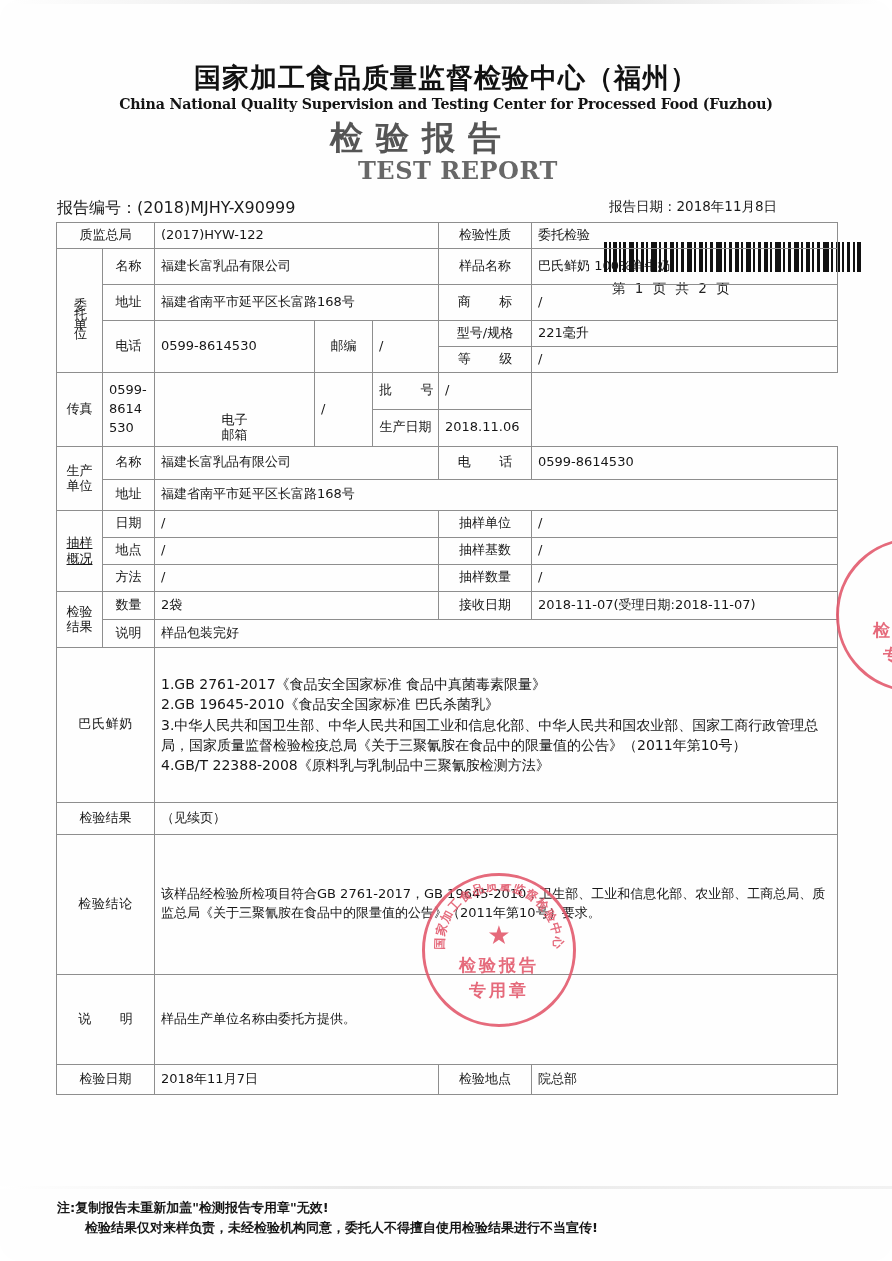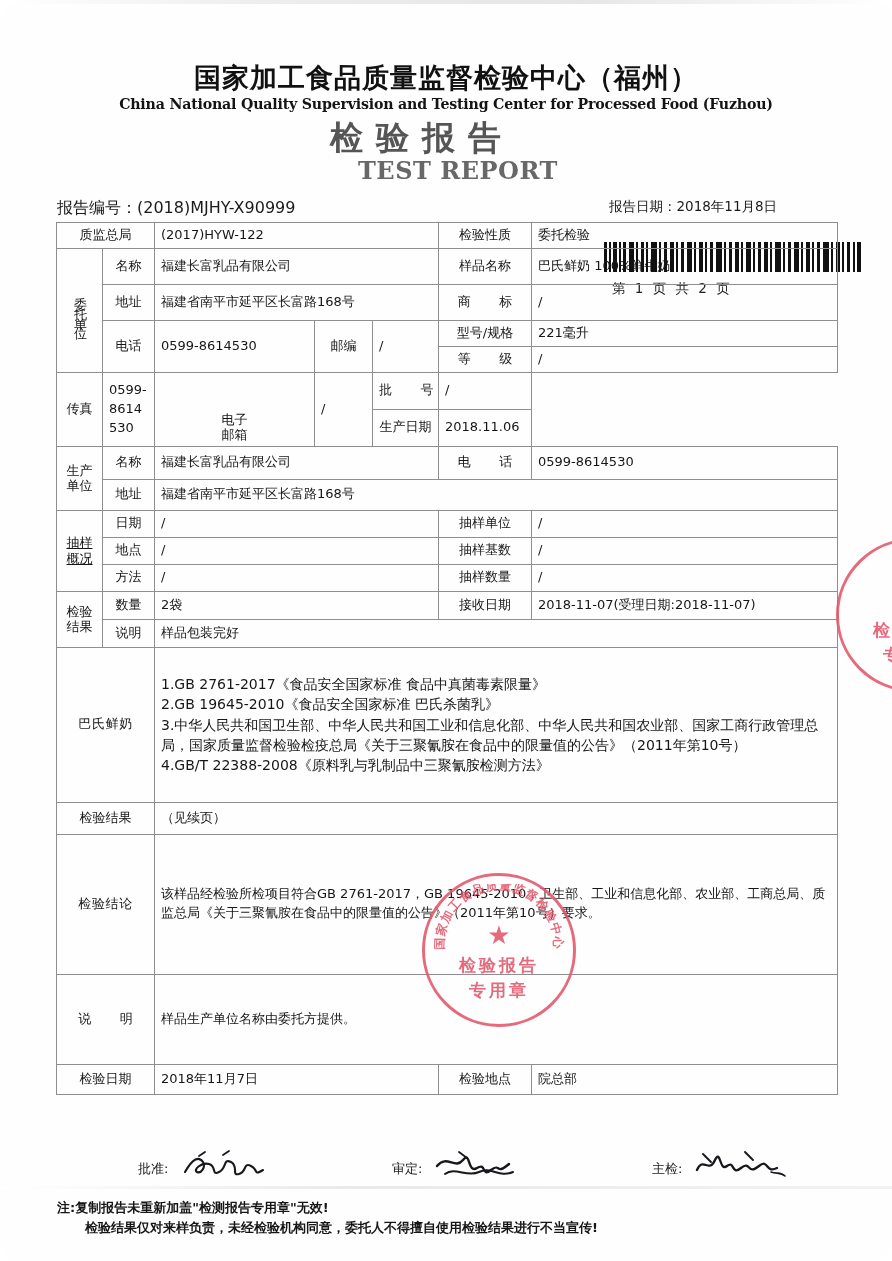--- a/index.html
+++ b/index.html
@@ -501,45 +501,20 @@
 
     <tr style="height:30px">
       <td class="lbl" colspan="2">检验日期</td>
       <td class="val" colspan="3">2018年11月7日</td>
       <td class="lbl">检验地点</td>
       <td class="val">院总部</td>
     </tr>
   </tbody>
     </table>
 
-  <div class="sign-row">
-    <div class="sign" style="left:138px;">
-      <span class="lab">批准:</span>
-      <svg class="sig-ink" width="92" height="34" viewBox="0 0 92 34">
-        <path d="M6 24 C14 10,20 8,24 14 C27 19,22 26,18 24 C14 22,22 14,30 16 C38 18,32 28,40 24 C48 20,44 10,52 14 C60 18,52 28,60 26 C68 24,64 14,72 18 C80 22,74 28,84 22" stroke="#17171c" stroke-width="2.1" fill="none" stroke-linecap="round"></path>
-        <path d="M20 8 L26 4 M44 7 L50 3" stroke="#17171c" stroke-width="1.8" fill="none" stroke-linecap="round"></path>
-      </svg>
-    </div>
-    <div class="sign" style="left:392px;">
-      <span class="lab">审定:</span>
-      <svg class="sig-ink" width="88" height="34" viewBox="0 0 88 34">
-        <path d="M4 18 C14 6,22 22,30 12 C38 2,34 26,44 20 C54 14,48 30,58 22 C68 14,62 28,76 16" stroke="#17171c" stroke-width="2.4" fill="none" stroke-linecap="round"></path>
-        <path d="M12 26 C22 18,34 30,46 24 C58 18,66 30,80 24" stroke="#17171c" stroke-width="2" fill="none" stroke-linecap="round"></path>
-        <path d="M26 4 L34 10" stroke="#17171c" stroke-width="1.8" fill="none" stroke-linecap="round"></path>
-      </svg>
-    </div>
-    <div class="sign" style="left:652px;">
-      <span class="lab">主检:</span>
-      <svg class="sig-ink" width="96" height="34" viewBox="0 0 96 34">
-        <path d="M4 22 C10 8,16 26,22 12 C28 0,26 24,34 18 C42 12,38 28,48 20 C58 12,54 28,66 18 C76 10,72 26,84 20" stroke="#17171c" stroke-width="2.3" fill="none" stroke-linecap="round"></path>
-        <path d="M10 6 L18 14 M52 4 L60 12" stroke="#17171c" stroke-width="1.9" fill="none" stroke-linecap="round"></path>
-        <path d="M78 24 C84 26,88 24,92 28" stroke="#17171c" stroke-width="1.6" fill="none" stroke-linecap="round"></path>
-      </svg>
-    </div>
-  </div>
 
   <div class="footer">
     <div class="l1">注:复制报告未重新加盖"检测报告专用章"无效!</div>
     <div class="l2">检验结果仅对来样负责，未经检验机构同意，委托人不得擅自使用检验结果进行不当宣传!</div>
   </div>
 
   <div class="seal seal-main">
     <svg class="seal-arc" viewBox="0 0 148 76">
       <defs>
         <path id="arcpath" d="M 14 66 A 60 60 0 0 1 134 66" fill="none"></path>

